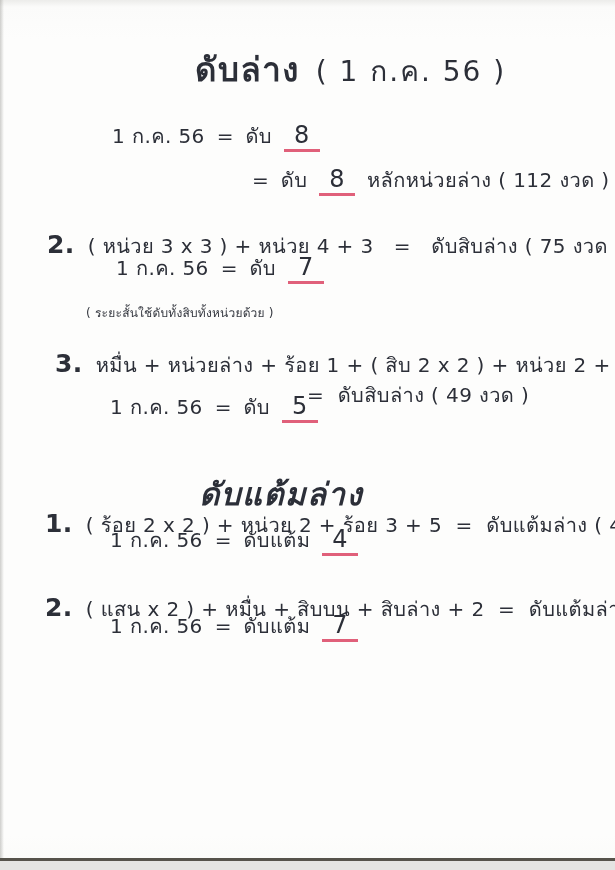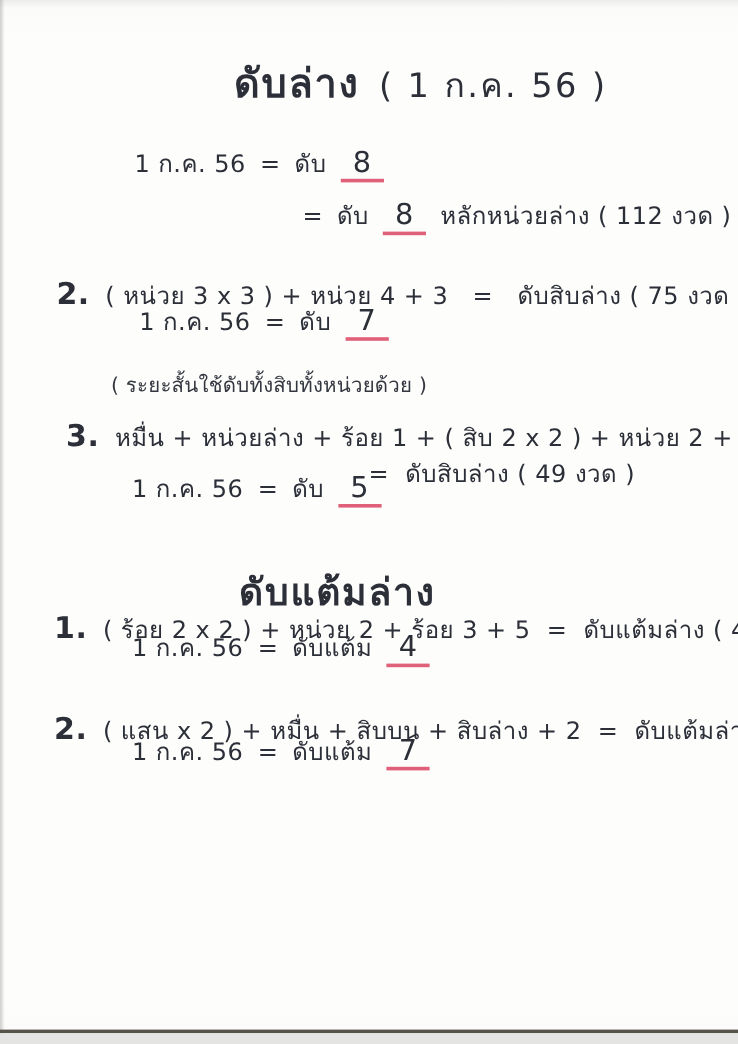--- a/index.html
+++ b/index.html
@@ -22,22 +22,22 @@
   .num{font-weight:bold;font-size:25px;margin-right:13px;}
   .result{display:flex;align-items:baseline;column-gap:12px;}
   .eq{letter-spacing:0;}
   .val{
     display:inline-block;
     font-size:24px;
     padding:0 10px 1px 10px;
     border-bottom:3px solid #e0607a;
     line-height:1.05;
   }
-  .note{font-size:17px;letter-spacing:.2px;color:#34373f;}
-  .section-title{font-size:31px;font-weight:bold;letter-spacing:1.5px;}
+  .note{font-size:12px;letter-spacing:.2px;color:#34373f;}
+  .section-title{font-size:31px;font-weight:bold;letter-spacing:1.5px;font-style:italic;}
 </style>
 </head>
 <body>
 
 <div class="paper">
 
   <div class="line" style="top:24px;left:168px">
     <span class="title-main">ดับล่าง</span><span class="title-date">( 1 ก.ค. 56 )</span>
   </div>
 

